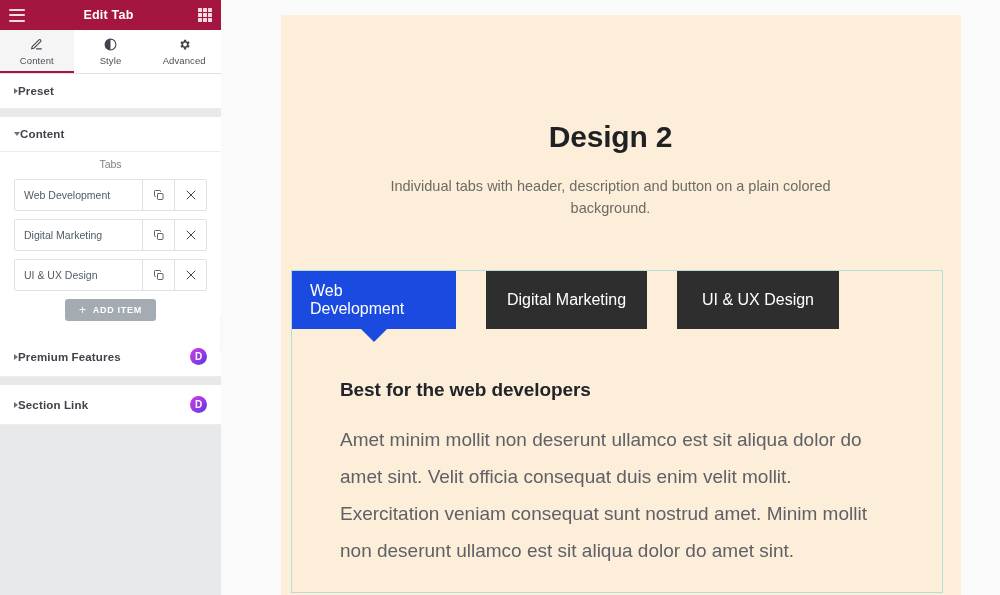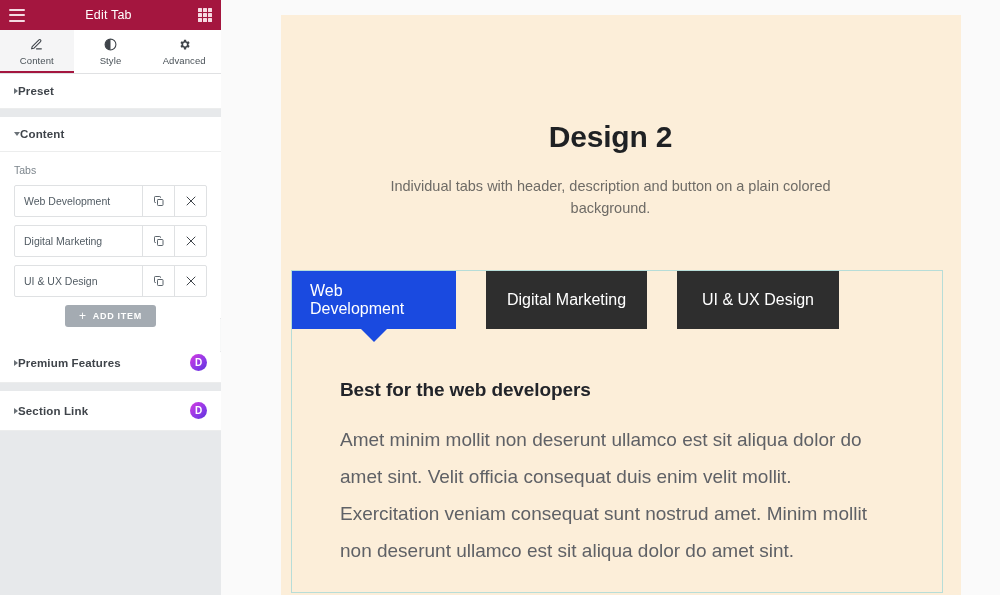--- a/index.html
+++ b/index.html
@@ -24,21 +24,21 @@
     background: #a4163f;
     display: flex; align-items: center;
     padding: 0 9px;
     position: relative;
   }
   .hamburger { width: 16px; height: 13px; display: flex; flex-direction: column;
     justify-content: space-between; cursor: pointer; }
   .hamburger i { display: block; height: 2px; background: #f4dce3; border-radius: 1px; }
   .panel-title {
     flex: 1; text-align: center; color: #ffffff;
-    font-size: 12.5px; font-weight: normal; letter-spacing: .2px;
+    font-size: 12.5px; font-weight: bold; letter-spacing: .2px;
     margin-left: -6px;
   }
   .grid-icon { width: 14px; height: 14px; display: grid;
     grid-template-columns: repeat(3,1fr); grid-template-rows: repeat(3,1fr);
     gap: 1.5px; cursor: pointer; }
   .grid-icon b { display:block; background: #f6dbe3; border-radius: .5px; }
 
   .panel-tabs {
     height: 44px; background: #ffffff; display: flex;
     border-bottom: 1px solid #e0e1e3;
@@ -63,21 +63,21 @@
     display: flex; align-items: center; 
     border-bottom: 1px solid #eceded;
   }
   .section + .spacer { height: 8px; background: #e7e9eb; }
   .caret-r, .caret-d { width: 0; height: 0; }
   .caret-r { border-left: 4.5px solid #6b7278; border-top: 3.5px solid transparent; border-bottom: 3.5px solid transparent; }
   .caret-d { border-top: 4.5px solid #6b7278; border-left: 3.5px solid transparent; border-right: 3.5px solid transparent; }
   .section-title { font-size: 11.5px; font-weight: bold; color: #3f444a; letter-spacing: .15px; }
 
   .content-body { background: #ffffff; padding: 6px 14px 16px 14px; }
-  .field-label { font-size: 10.5px; color: #7c858c; margin: 6px 0 9px 0; }
+  .field-label { font-size: 10.5px; color: #7c858c; margin: 0 0 9px 0; text-align: center; }
   .tab-row {
     display: flex; align-items: stretch;
     border: 1px solid #dfe1e3; background: #fff;
     border-radius: 2px; margin-bottom: 8px; height: 32px;
   }
   .tab-row .tname {
     flex: 1; display: flex; align-items: center;
     padding: 0 9px; font-size: 10.5px; color: #515b63;
     overflow: hidden; white-space: nowrap;
   }

